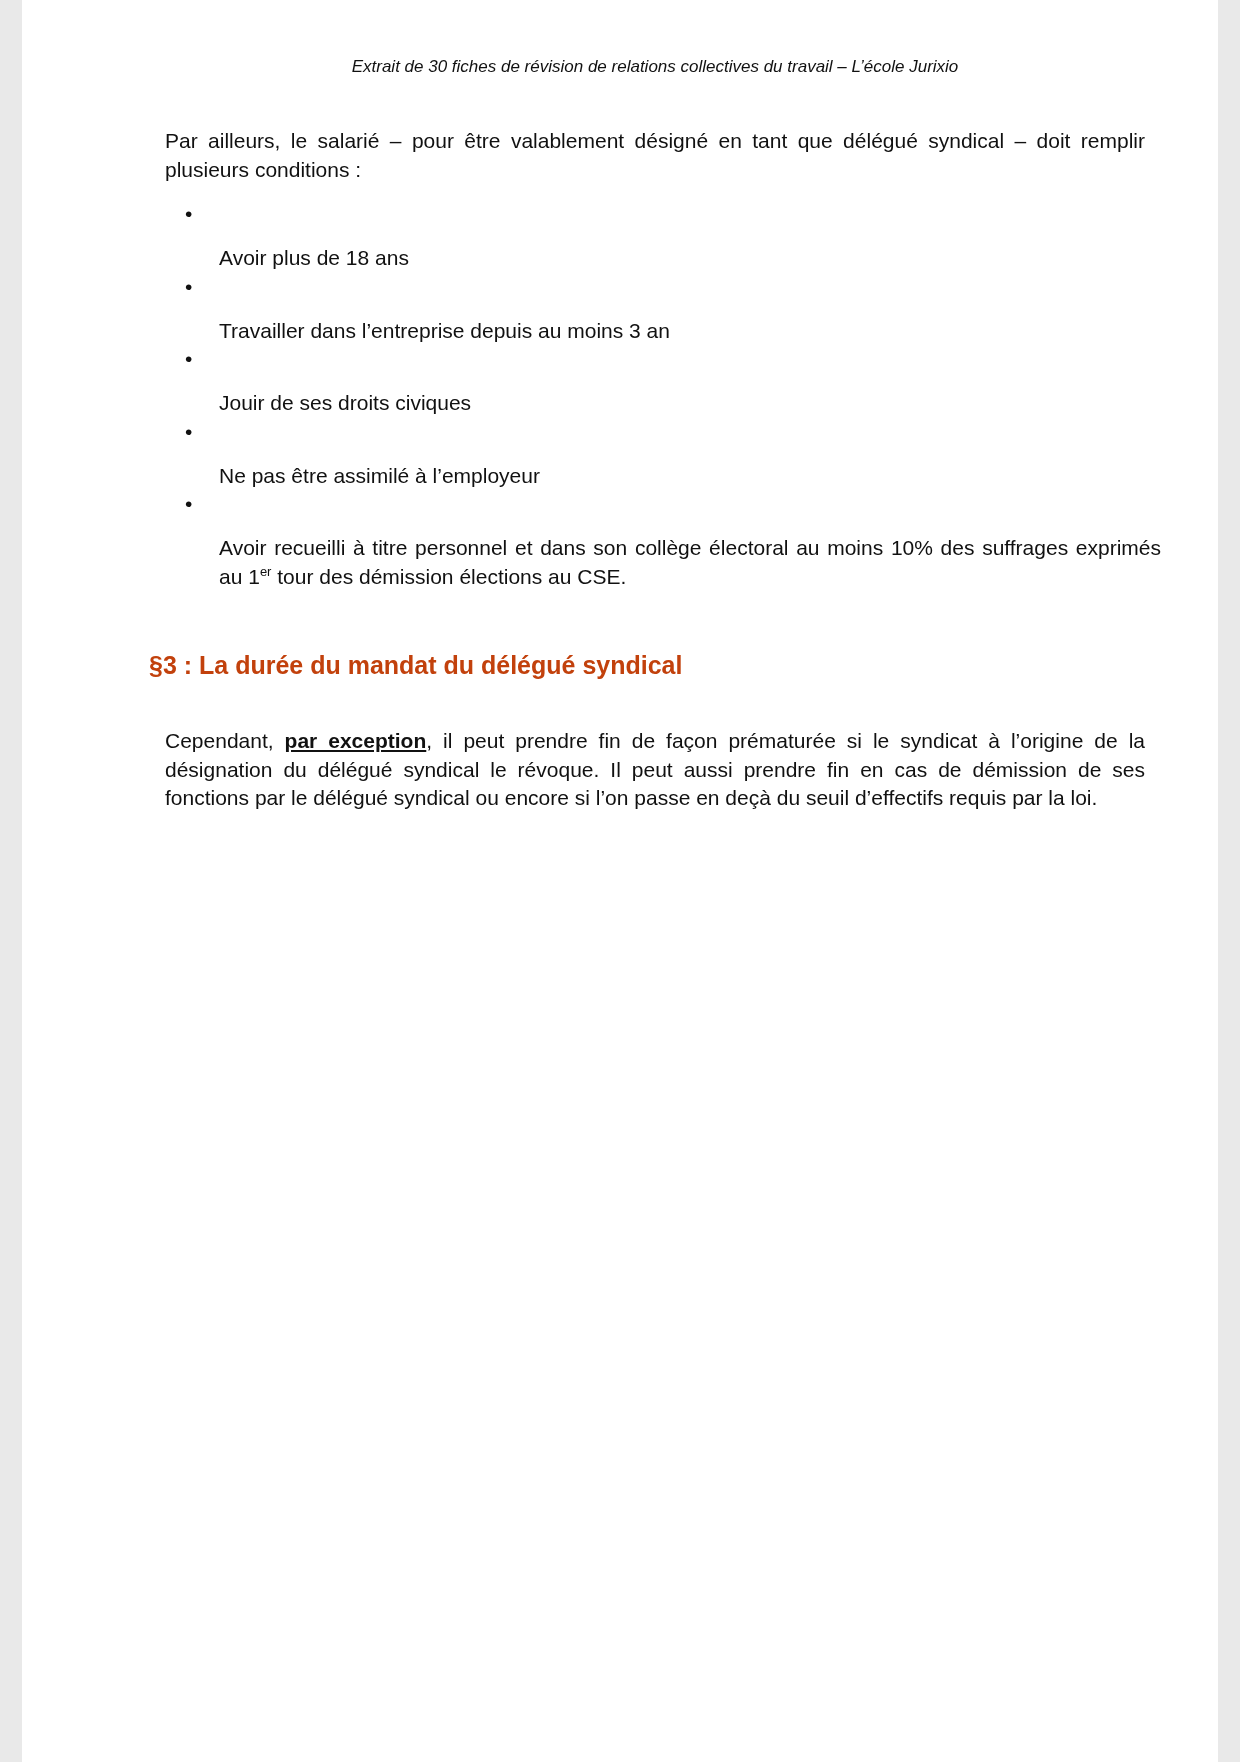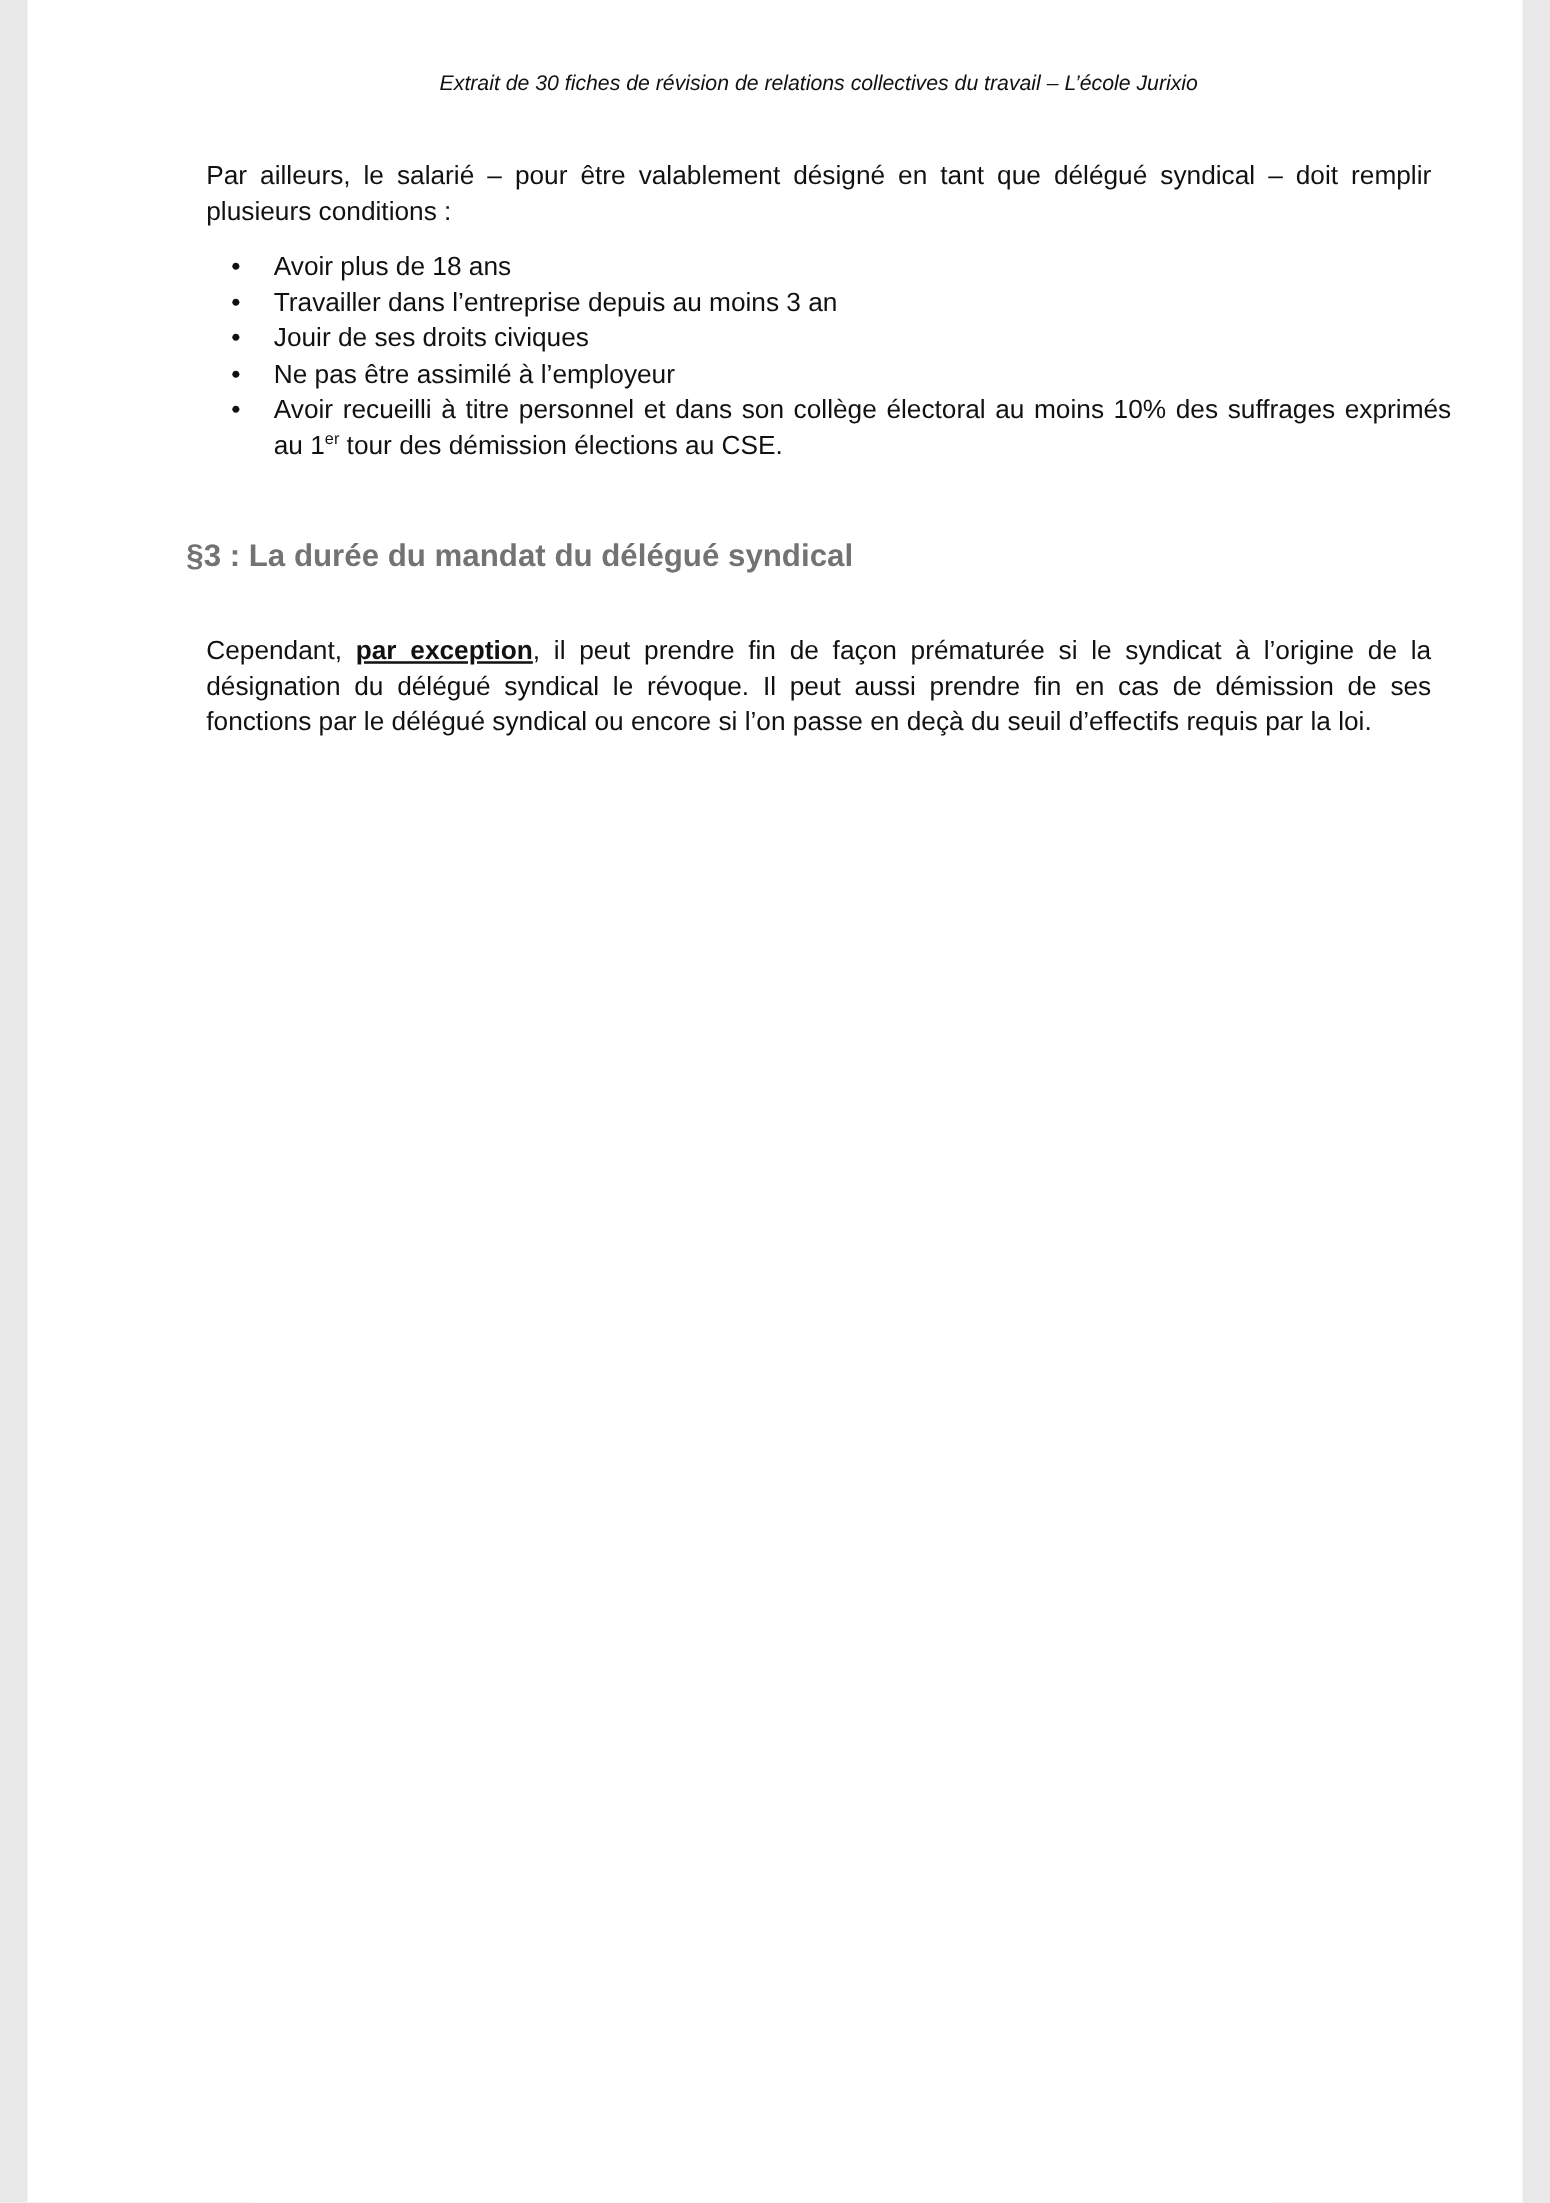--- a/index.html
+++ b/index.html
@@ -43,20 +43,21 @@
     font-size: 21px;
     line-height: 1.36;
   }
   .bullet {
     flex: 0 0 34px;
     width: 34px;
   }
   .bullet-text {
     flex: 1;
     text-align: justify;
+    margin-top: 44px;
   }
   .section-heading {
     font-size: 25px;
     font-weight: 700;
     line-height: 1.3;
     margin: 58px 0 45px 0;
   }
   .bold { font-weight: 700; }
   .underline { text-decoration: underline; }
   .para-principle { margin-top: 0; }
@@ -94,18 +95,18 @@
     <li class="bullet-item">
       <span class="bullet">•</span>
       <span class="bullet-text">Ne pas être assimilé à l’employeur</span>
     </li>
     <li class="bullet-item">
       <span class="bullet">•</span>
       <span class="bullet-text"><span>Avoir recueilli à titre personnel et dans son collège électoral au moins 10% des suffrages exprimés au 1</span><sup class="ordinal">er</sup><span> tour des démission élections au CSE.</span></span>
     </li>
   </ul>
 
-  <h2 class="section-heading" style="color: #737373;">§3 : La durée du mandat du délégué syndical</h2>
+  <h2 class="section-heading" style="color: #c2410c;">§3 : La durée du mandat du délégué syndical</h2>
 
 
   <p class="para para-exception"><span>Cependant, </span><span class="bold underline">par exception</span><span>, il peut prendre fin de façon prématurée si le syndicat à l’origine de la désignation du délégué syndical le révoque. Il peut aussi prendre fin en cas de démission de ses fonctions par le délégué syndical ou encore si l’on passe en deçà du seuil d’effectifs requis par la loi.</span></p>
 
 </div>
 
 </body></html>

